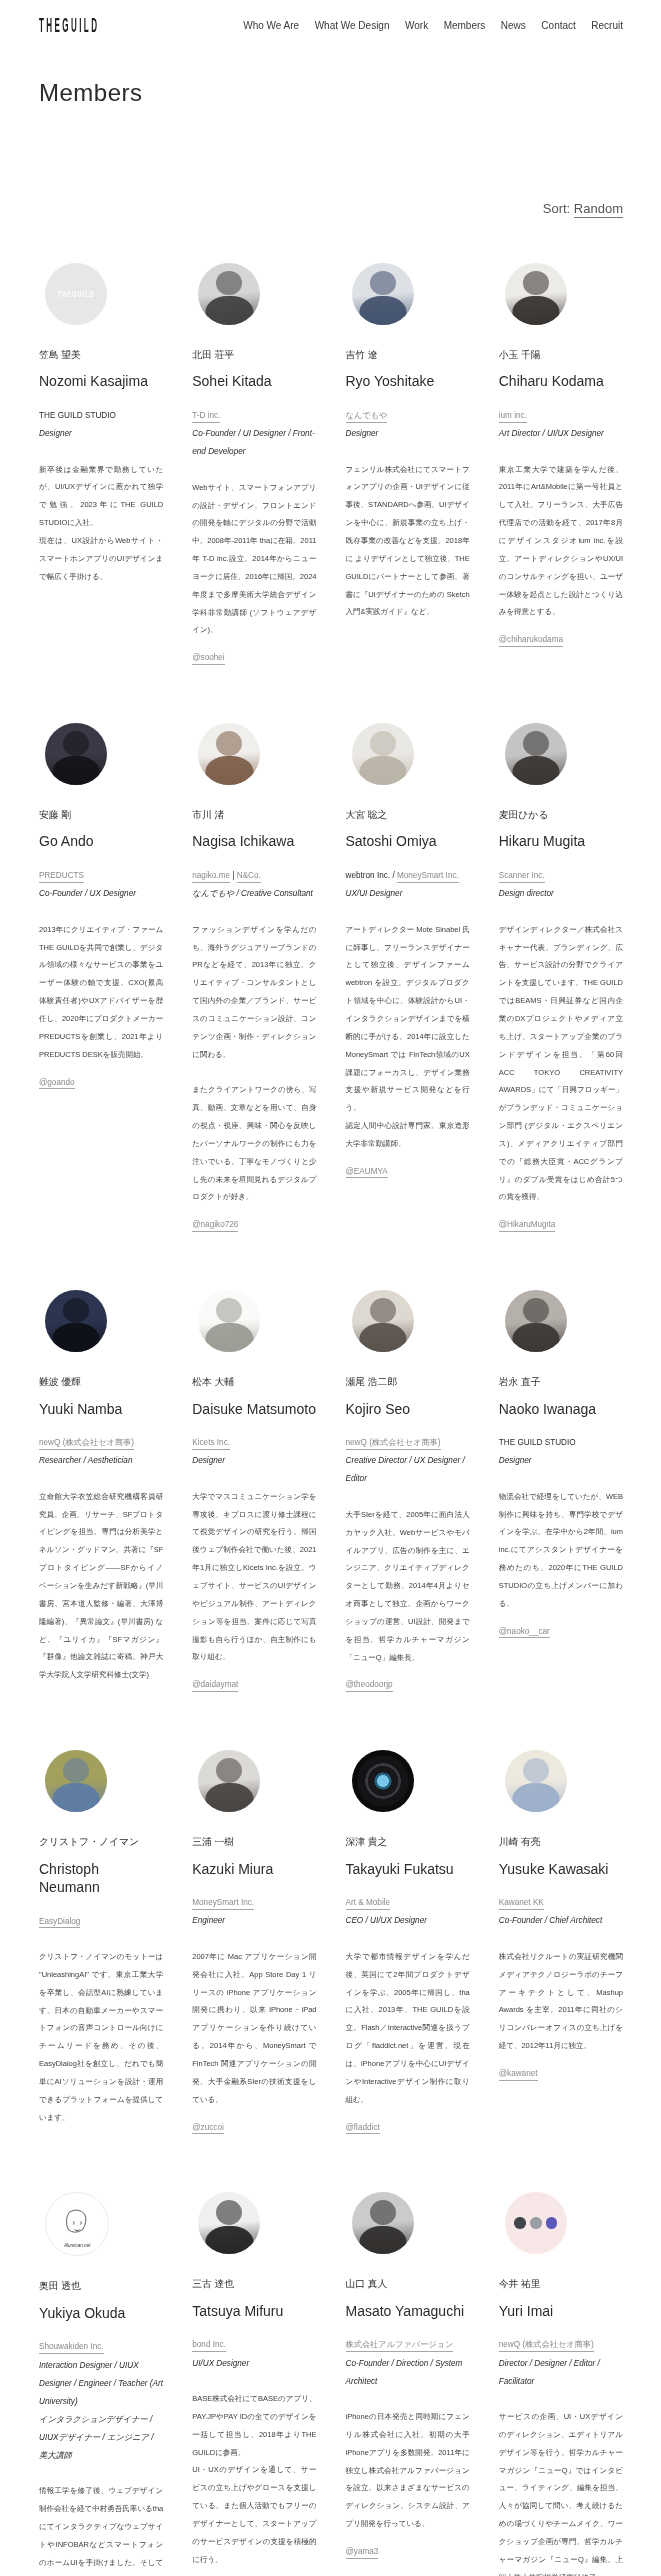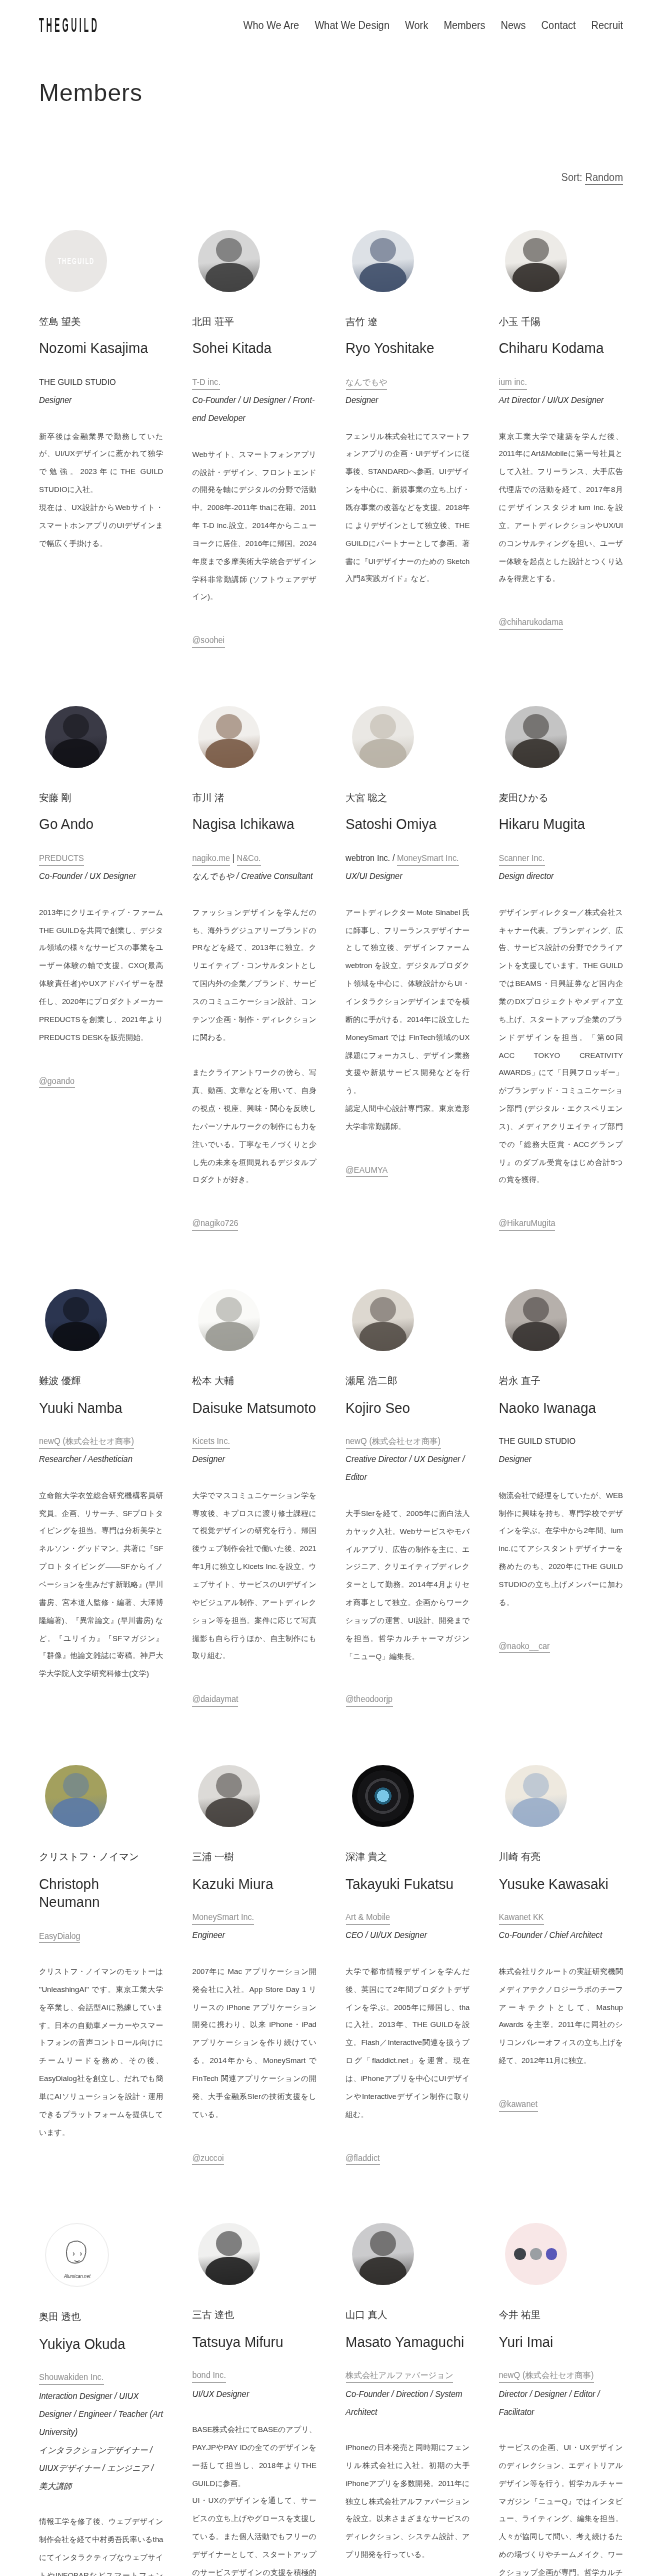--- a/index.html
+++ b/index.html
@@ -9,21 +9,21 @@
 
   
   .site-header { display:flex; justify-content:space-between; align-items:center; padding:19.6px 39px 0; }
   .logo { font-size:10.3px; font-weight:600; letter-spacing:3.1px; color:#1d1d1d;
           transform:scale(.78,1.9); transform-origin:left center; display:inline-block; white-space:nowrap; }
   .nav { display:flex; align-items:center; }
   .nav a { font-size:10px; color:#3a3a3a; text-decoration:none; margin-left:15.5px; }
 
   
   h1.page-title { margin:48px 0 0; font-size:24px; font-weight:400; letter-spacing:0.5px; color:#2b2b2b; }
-  .sort-row { margin-top:65px; text-align:right; font-size:10px; color:#555; }
+  .sort-row { margin-top:94px; text-align:right; font-size:13px; color:#555; }
   .sort-row a { color:#555; text-decoration:none; border-bottom:0.5px solid #777; padding-bottom:1.5px; }
 
   
   .grid { margin-top:47px; display:grid; grid-template-columns:repeat(4,1fr); column-gap:29px; row-gap:58px; align-items:start; }
 
   .card { min-width:0; }
   .avatar { width:62px; height:62px; border-radius:50%; margin:0 0 24px 6.2px; position:relative; overflow:hidden; }
   .avatar .blob { position:absolute; left:50%; bottom:-6.2px; width:76%; height:56%; transform:translateX(-50%);
                   border-radius:46% 46% 0 0; opacity:.92; }
   .avatar .head { position:absolute; top:13%; left:50%; transform:translateX(-50%); width:42%; height:40%;
@@ -37,21 +37,21 @@
   .avatar svg { position:absolute; inset:0; margin:auto; }
 
   .name-ja { font-size:9.8px; color:#2b2b2b; line-height:1.3; }
   .name-en { font-size:14px; color:#2b2b2b; line-height:1.3; margin-top:11px; }
   .aff { margin-top:16.5px; font-size:8.2px; line-height:2.2; color:#2b2b2b; }
   .aff .lnk { color:#8a8a8a; text-decoration:none; border-bottom:0.5px solid #a6a6a6; padding-bottom:1.5px; }
   .aff .plain { color:#2b2b2b; }
   .titles div { font-size:8.2px; line-height:2.2; color:#2b2b2b;font-style:italic; }
   .bio { margin-top:17.5px; font-size:7.5px; line-height:2.38; color:#3c3c3c; white-space:pre-line;
          text-align:justify; }
-  .handle { display:inline-block; margin-top:30px; font-size:8.2px; color:#8a8a8a; text-decoration:none;
+  .handle { display:inline-block; margin-top:14px; font-size:8.2px; color:#8a8a8a; text-decoration:none;
             border-bottom:0.5px solid #a6a6a6; padding-bottom:1.5px; }
 </style>
 </head>
 <body>
 
 <div class="page">
 
   <header class="site-header">
     <span class="logo">THEGUILD</span>
     <nav class="nav" id="main-nav">

